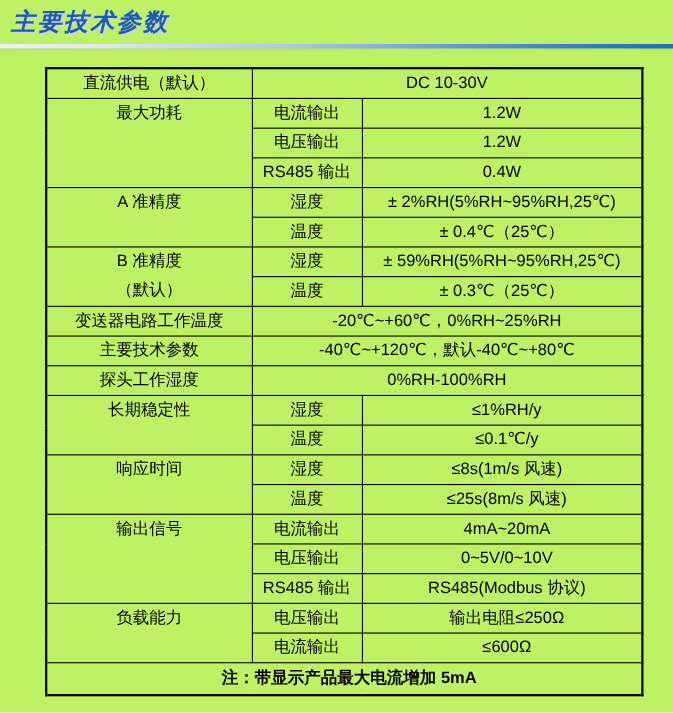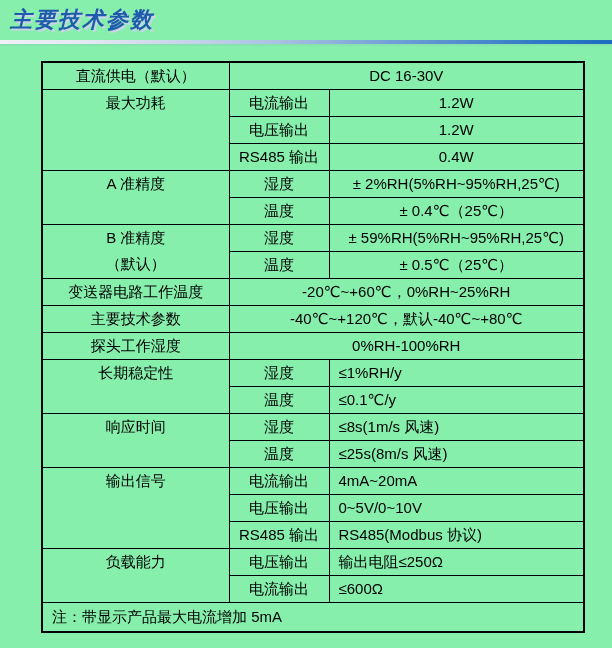--- a/index.html
+++ b/index.html
@@ -4,21 +4,21 @@
 <style>
   html, body {
     margin: 0;
     padding: 0;
     background: #ffffff;
   }
   .page {
     position: relative;
     width: 612px;
     height: 648px;
-    background: #86efac;
+    background: #bef264;
     font-family: "Liberation Sans", "DejaVu Sans", sans-serif;
     overflow: hidden;
   }
   .page-title {
     position: absolute;
     left: 10px;
     top: 5px;
     font-size: 22px;
     font-weight: bold;
     font-style: italic;
@@ -56,46 +56,47 @@
     text-align: center;
     vertical-align: middle;
     white-space: nowrap;
     overflow: hidden;
   }
   table.spec td.top {
     vertical-align: top;
     margin-left: 31px;
   }
   table.spec td.left {
-    text-align: left;
+    text-align: center;
     padding-left: 9px;
   }
   table.spec tr.note-row td {
     height: 28px;
     line-height: 28px;
+    font-weight: bold;
   }
 </style>
 </head>
 <body>
 
 <div class="page">
 
   <div class="page-title">主要技术参数</div>
   <div class="header-divider"></div>
 
   <table class="spec">
     <colgroup>
       <col style="width:187px">
       <col style="width:100px">
       <col style="width:255px">
     </colgroup>
     <tbody>
       <tr>
         <td>直流供电（默认）</td>
-        <td colspan="2">DC 16-30V</td>
+        <td colspan="2">DC 10-30V</td>
       </tr>
       <tr>
         <td class="top" rowspan="3">最大功耗</td>
         <td>电流输出</td>
         <td>1.2W</td>
       </tr>
       <tr>
         <td>电压输出</td>
         <td>1.2W</td>
       </tr>
@@ -115,21 +116,21 @@
       <tr>
         <td class="top" rowspan="2">
           <div>B 准精度</div>
           <div>（默认）</div>
         </td>
         <td>湿度</td>
         <td>± 59%RH(5%RH~95%RH,25℃)</td>
       </tr>
       <tr>
         <td>温度</td>
-        <td>± 0.5℃（25℃）</td>
+        <td>± 0.3℃（25℃）</td>
       </tr>
       <tr>
         <td>变送器电路工作温度</td>
         <td colspan="2">-20℃~+60℃，0%RH~25%RH</td>
       </tr>
       <tr>
         <td>主要技术参数</td>
         <td colspan="2">-40℃~+120℃，默认-40℃~+80℃</td>
       </tr>
       <tr>

